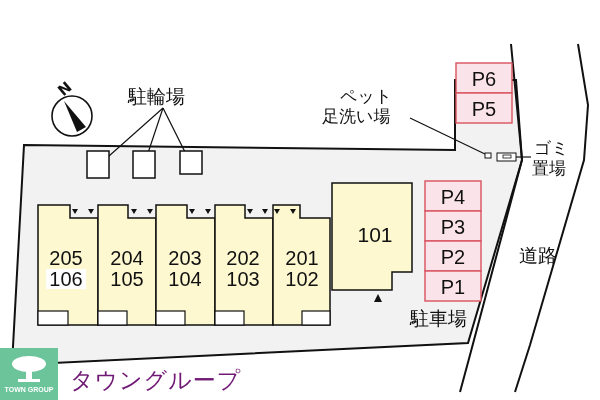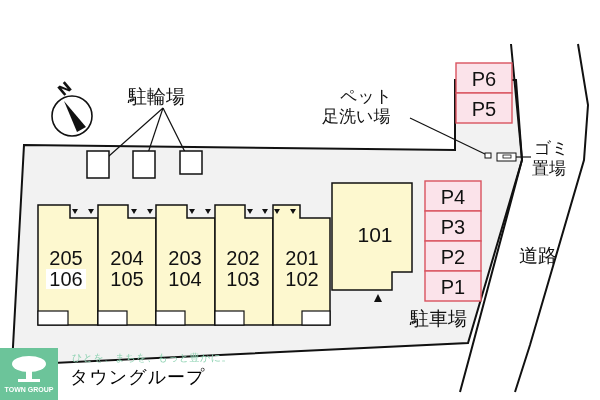--- a/index.html
+++ b/index.html
@@ -6,21 +6,21 @@
   body{width:600px;height:400px;background:#ffffff;position:relative;overflow:hidden;font-family:"DejaVu Sans","Liberation Sans",sans-serif;color:#111;}
   svg{position:absolute;left:0;top:0;}
   .lbl{font-family:"DejaVu Sans","Liberation Sans",sans-serif;fill:#111;}
   .unit-num{font-family:"Liberation Sans","DejaVu Sans",sans-serif;fill:#111;}
   .park-num{font-family:"Liberation Sans","DejaVu Sans",sans-serif;fill:#111;}
   .brand{position:absolute;left:0;top:348px;width:245px;height:52px;}
   .brand-box{position:absolute;left:0;top:0;width:58px;height:52px;background:#6cc49a;}
   .brand-tree{position:absolute;left:10px;top:6px;width:38px;height:30px;}
   .brand-en{position:absolute;left:0;top:38px;width:58px;text-align:center;font-size:7px;color:#ffffff;font-weight:bold;font-family:"Liberation Sans","DejaVu Sans",sans-serif;}
   .brand-tag{position:absolute;left:72px;top:3px;font-size:10px;color:#8fd3b3;font-family:"DejaVu Sans",sans-serif;letter-spacing:0.5px;}
-  .brand-name{position:absolute;left:70px;top:17px;font-size:18px;color:#000000;font-family:"DejaVu Sans",sans-serif;letter-spacing:1px;}
+  .brand-name{position:absolute;left:70px;top:17px;font-size:23px;color:#701a75;font-family:"DejaVu Sans",sans-serif;letter-spacing:1px;}
 </style>
 </head>
 <body>
 
 <svg width="600" height="400" viewBox="0 0 600 400">
 
   <polygon points="24,145 455,150 455,80 516,80 522,160 468,343 12,365" fill="#f2f2f2" stroke="#111" stroke-width="2"></polygon>
 
   <path d="M511,44 L522,160 L470,355 L460,392" fill="none" stroke="#111" stroke-width="2"></path>
   <path d="M578,44 L588,105 L584,160 L530,345 L515,392" fill="none" stroke="#111" stroke-width="2"></path>
@@ -124,15 +124,14 @@
 
 <div class="brand">
   <div class="brand-box">
     <svg class="brand-tree" viewBox="0 0 38 30" style="position:absolute;left:10px;top:6px;">
       <ellipse cx="19" cy="10" rx="17" ry="8" fill="#ffffff"></ellipse>
       <rect x="16" y="14" width="6" height="12" fill="#ffffff"></rect>
       <rect x="8" y="25" width="22" height="3" fill="#ffffff"></rect>
     </svg>
     <div class="brand-en">TOWN GROUP</div>
   </div>
-  <div class="brand-tag">ひとを、まちを、もっと豊かに。</div>
   <div class="brand-name">タウングループ</div>
 </div>
 
 </body></html>

